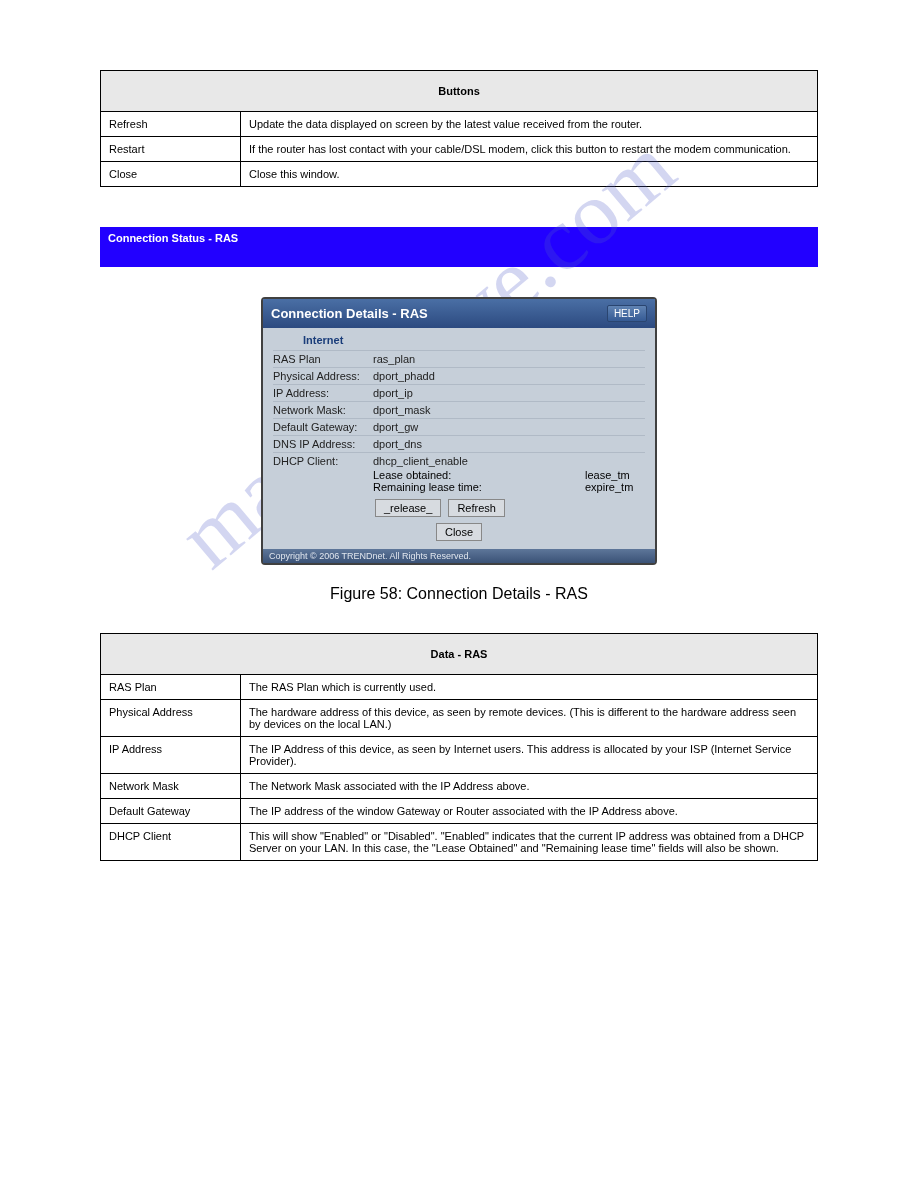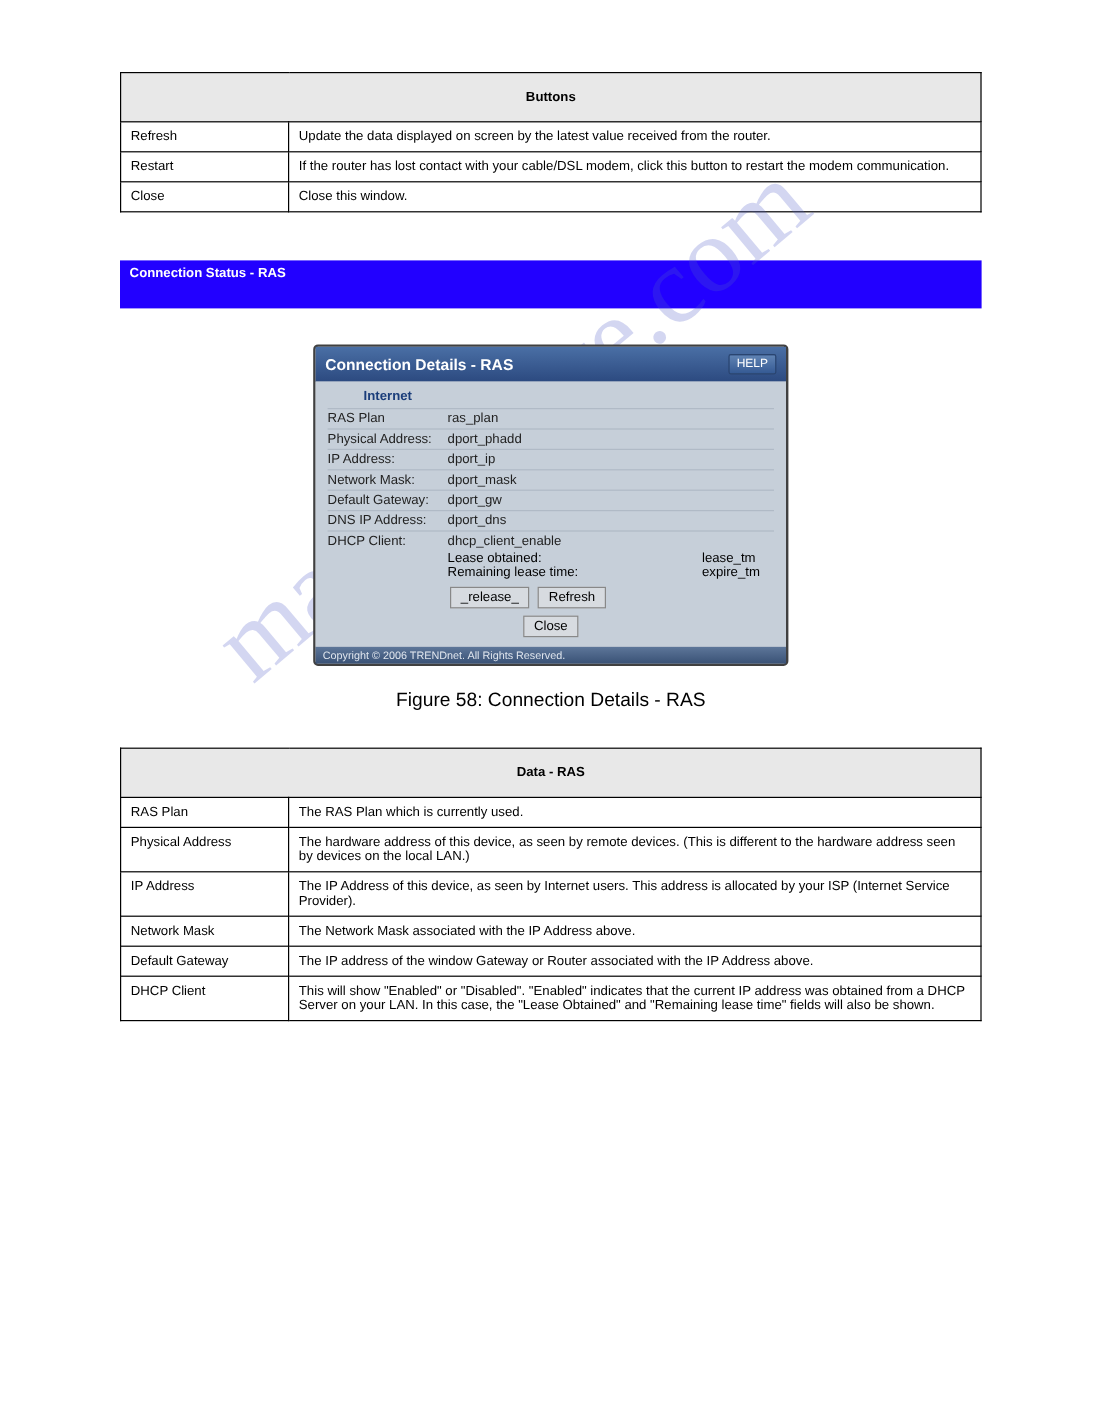--- a/index.html
+++ b/index.html
@@ -1,18 +1,18 @@
 <!DOCTYPE html>
 <html><head>
   <meta charset="utf-8">
   <style>
     * { margin: 0; padding: 0; box-sizing: border-box; font-family: Arial, Helvetica, sans-serif; }
     body { background: #f0f0f0; display: flex; justify-content: center; }
     .page { width: 918px; height: 1188px; background: #fff; position: relative; padding: 60px 100px; }
-    .tbl { width: 100%; border-collapse: collapse; }
+    .tbl { width: 100%; border-collapse: collapse; margin-top: 10px; }
     .tbl th, .tbl td { border: 1px solid #000; padding: 6px 8px; font-size: 11px; vertical-align: top; }
     .tbl .hdr { background: #e8e8e8; text-align: center; font-weight: bold; padding: 14px 8px; }
     .tbl td:first-child { width: 140px; }
     .bluebar { width: 100%; height: 40px; background: #2200ff; color: #fff; font-weight: bold; font-size: 11px; padding: 5px 8px; margin-top: 40px; }
     .figwrap { width: 100%; display: flex; justify-content: center; margin-top: 30px; margin-bottom: 20px; position: relative; }
     .watermark { position: absolute; font-size: 90px; color: rgba(80,90,200,0.25); transform: rotate(-40deg); top: 300px; left: 120px; pointer-events: none; font-family: 'Times New Roman', serif; }
     .panel { width: 396px; border: 2px solid #404040; border-radius: 4px; background: #e5e5e5; }
     .panel-title { background: linear-gradient(#4a6fa5,#2c4a80); color: #fff; font-weight: bold; font-size: 13px; padding: 6px 8px; display: flex; justify-content: space-between; align-items: center; }
     .help-btn { background: linear-gradient(#6083b3,#355a94); color: #fff; font-size: 10px; font-weight: normal; padding: 2px 6px; border: 1px solid #2a4570; border-radius: 2px; cursor: pointer; }
     .panel-body { background: #c6cfd9; padding: 6px 10px 8px 10px; font-size: 11px; }

